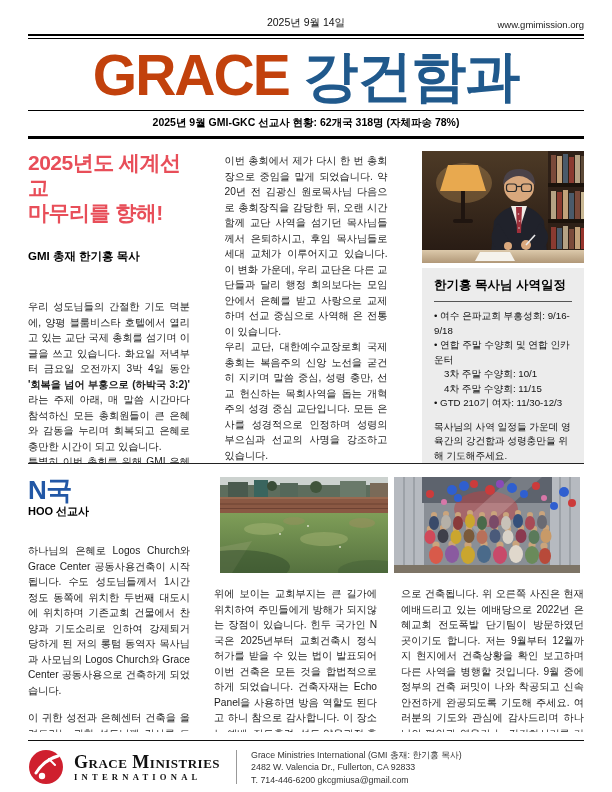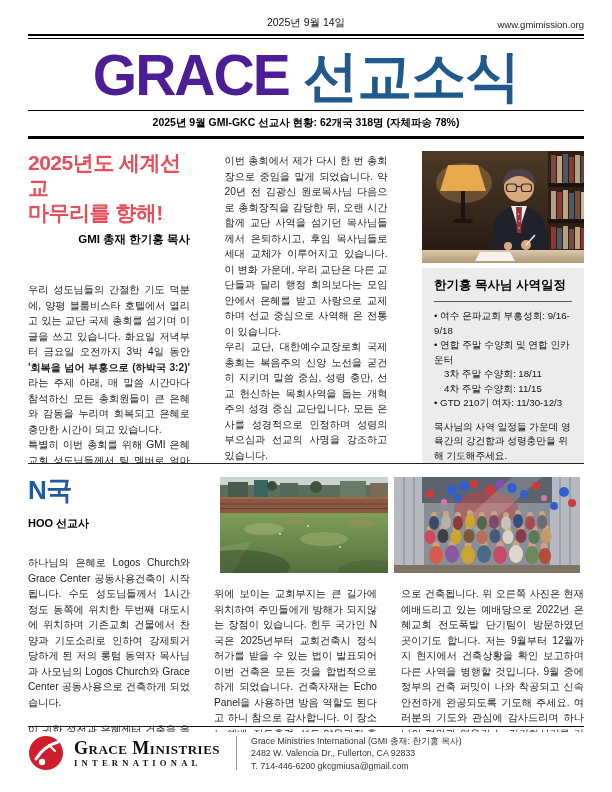--- a/index.html
+++ b/index.html
@@ -10,60 +10,60 @@
     font-family:"Liberation Sans", sans-serif; color:#1a1a1a;
   }
   
   .topbar { display:grid; grid-template-columns:1fr auto 1fr; align-items:end; height:20px; }
   .topbar .date { font-size:10.5px; font-weight:500; color:#111; }
   .topbar .url  { justify-self:end; font-size:9.5px; font-weight:500; color:#222; }
   .rule-thick2 { border-top:2.5px solid #000; margin-top:4px; }
   .rule-thin2  { border-top:1px solid #000; margin-top:2px; }
   
   .masthead { text-align:center; padding:8px 0 6px; line-height:1; white-space:nowrap; }
-  .masthead .en { font-size:57px; font-weight:800; letter-spacing:-2px; color:#4c1d95; }
+  .masthead .en { font-size:57px; font-weight:800; letter-spacing:-2px; color:#c2410c; }
   .masthead .ko { font-size:55px; font-weight:800; letter-spacing:-1px; color:#20598c; margin-left:10px; }
   .rule-thin  { border-top:1px solid #000; }
   .statusline { text-align:center; font-size:10.5px; font-weight:700; padding:5px 0 6px; color:#000; }
   .rule-thick { border-top:3px solid #000; }
   
   .article1 { display:flex; justify-content:space-between; margin-top:12px; height:312px; overflow:hidden; }
   .a1c1 { width:162px; overflow:hidden; }
   .a1c2 { width:163px; overflow:hidden; padding-top:2px; }
   .a1c3 { width:162px; overflow:hidden; }
   .headline { font-size:21px; font-weight:800; line-height:1.18; letter-spacing:-0.5px; color:#e84e59; }
-  .byline { font-size:11.5px; font-weight:700; margin-top:7px; color:#000;text-align:right; }
+  .byline { font-size:11.5px; font-weight:700; margin-top:24px; color:#000; }
   .bodytext { font-size:10.2px; line-height:1.52; text-align:justify; color:#1c1c1c; }
   .a1c1 .bodytext { margin-top:35px; }
   .bodytext p { margin:0; }
   .photo-frame { width:183px; height:112px; overflow:hidden; }
   .schedbox { background:#ececec; margin-top:5px; padding:9px 12px 10px; }
   .sched-title { font-size:12.5px; font-weight:800; color:#000; }
   .sched-rule { border-top:1px solid #555; margin:7px 0 7px; }
   .sched-item { font-size:9.7px; line-height:1.5; color:#111; }
   .sched-item.b::before { content:"\2022\00a0"; }
   .sched-item.sub { padding-left:10px; }
   .sched-note { font-size:9.7px; line-height:1.5; margin-top:9px; color:#111; }
   .a1c3 .bodytext { margin-top:12px; }
   .section-divider { border-top:1.5px solid #222; }
   
   .article2 { display:flex; padding-top:13px; height:268px; overflow:hidden; }
   .a2c1 { width:162px; overflow:hidden; }
   .a2right { width:370px; margin-left:24px; }
   .n-title { font-size:26px; font-weight:800; letter-spacing:-0.5px; color:#2257a5; line-height:1.05; }
-  .n-byline { font-size:11px; font-weight:600; margin-top:12px; color:#000; }
+  .n-byline { font-size:11px; font-weight:600; margin-top:0; color:#000; }
   .a2c1 .bodytext { margin-top:24px; }
   .a2c1 .bodytext p + p { margin-top:12px; }
   .photos { display:flex; gap:6px; padding-left:6px; height:96px; }
   .photos .ph { overflow:hidden; }
   .a2textrow { display:flex; justify-content:space-between; margin-top:13px; }
   .a2c2 { width:163px; overflow:hidden; }
   .a2c3 { width:183px; overflow:hidden; }
   
-  .footer { position:absolute; left:28px; right:28px; bottom:20px; }
+  .footer { position:absolute; left:28px; right:28px; bottom:6px; }
   .footer-rule { border-top:1.5px solid #111; }
   .footer-inner { display:flex; align-items:center; padding-top:8px; }
   .logo-mark { width:36px; height:36px; flex:0 0 auto; }
   .logo-text { margin-left:10px; font-family:"Liberation Serif", serif; color:#111; }
   .logo-line1 { font-variant:small-caps; font-size:18px; font-weight:700; letter-spacing:0.5px; line-height:1; }
   .logo-line2 { font-size:8.6px; font-weight:600; letter-spacing:4.2px; margin-top:2px; line-height:1; }
   .footer-div { width:1px; height:34px; background:#999; margin:0 14px 0 16px; }
   .footer-address { font-size:8.8px; line-height:1.42; color:#333; }
 </style>
 </head>
@@ -74,21 +74,21 @@
   <div class="topbar">
     <span></span>
     <span class="date">2025년 9월 14일</span>
     <span class="url">www.gmimission.org</span>
   </div>
   <div class="rule-thick2"></div>
   <div class="rule-thin2"></div>
 
   <div class="masthead">
     <span class="en">GRACE</span>
-    <span class="ko">선교소식</span>
+    <span class="ko">강건함과</span>
   </div>
   <div class="rule-thin"></div>
   <div class="statusline">2025년 9월 GMI-GKC 선교사 현황: 62개국 318명 (자체파송 78%)</div>
   <div class="rule-thick"></div>
 
   <div class="article1">
     <div class="a1c1">
       <div class="headline">
         <div>2025년도 세계선교</div>
         <div>마무리를 향해!</div>
@@ -174,21 +174,21 @@
           </g>
           <rect y="99" width="183" height="13" fill="url(#desk)"></rect>
           <polygon points="58,101 88,101 93,110 53,110" fill="#f5f2ec"></polygon>
         </svg>
       </div>
       <div class="schedbox">
         <div class="sched-title">한기홍 목사님 사역일정</div>
         <div class="sched-rule"></div>
         <div class="sched-item b">여수 은파교회 부흥성회: 9/16-9/18</div>
         <div class="sched-item b">연합 주말 수양회 및 연합 인카운터</div>
-        <div class="sched-item sub">3차 주말 수양회: 18/11</div>
+        <div class="sched-item sub">3차 주말 수양회: 10/1</div>
         <div class="sched-item sub">4차 주말 수양회: 11/15</div>
         <div class="sched-item b">GTD 210기 여자: 11/30-12/3</div>
         <div class="sched-note">목사님의 사역 일정들 가운데 영육간의 강건함과 성령충만을 위해 기도해주세요.</div>
       </div>
       <div class="bodytext">
         <p>고 김광신 원로목사님께서 아름답게 세워주신 교단을 잘 계승하고 더욱 발전시켜, 영적으로 혼탁한 이 시대에 복음의 본질에 충실한 총회 교회들이 되도록 많이 기도해 주시기 바랍니다.</p>
       </div>
     </div>
   </div>
 

